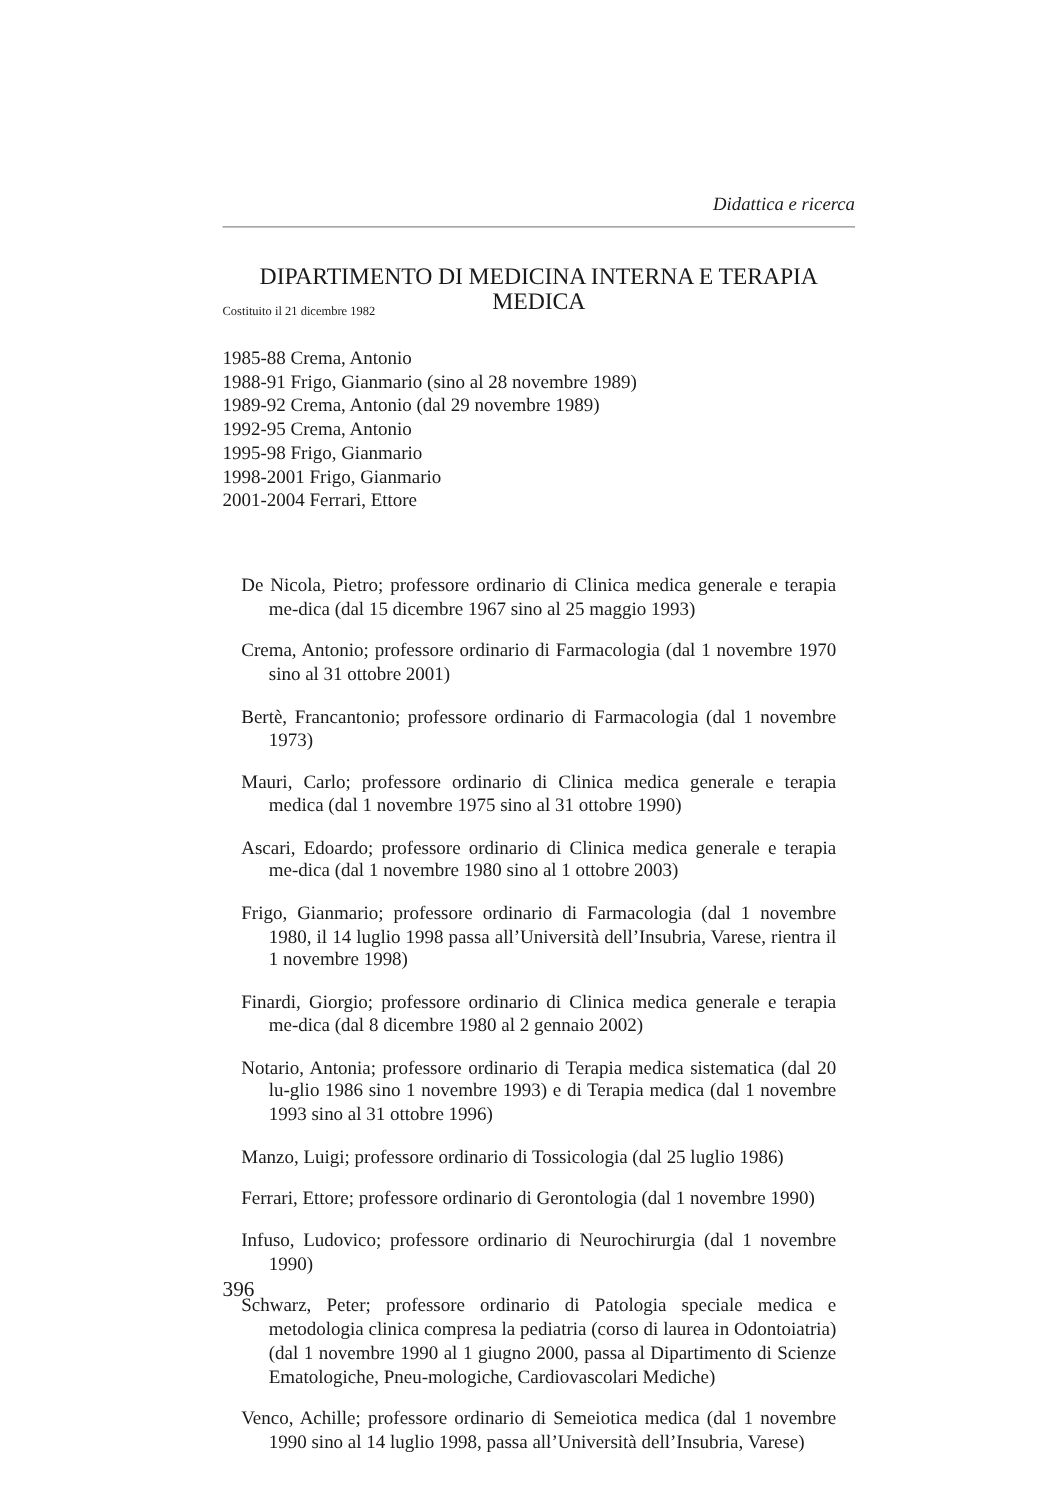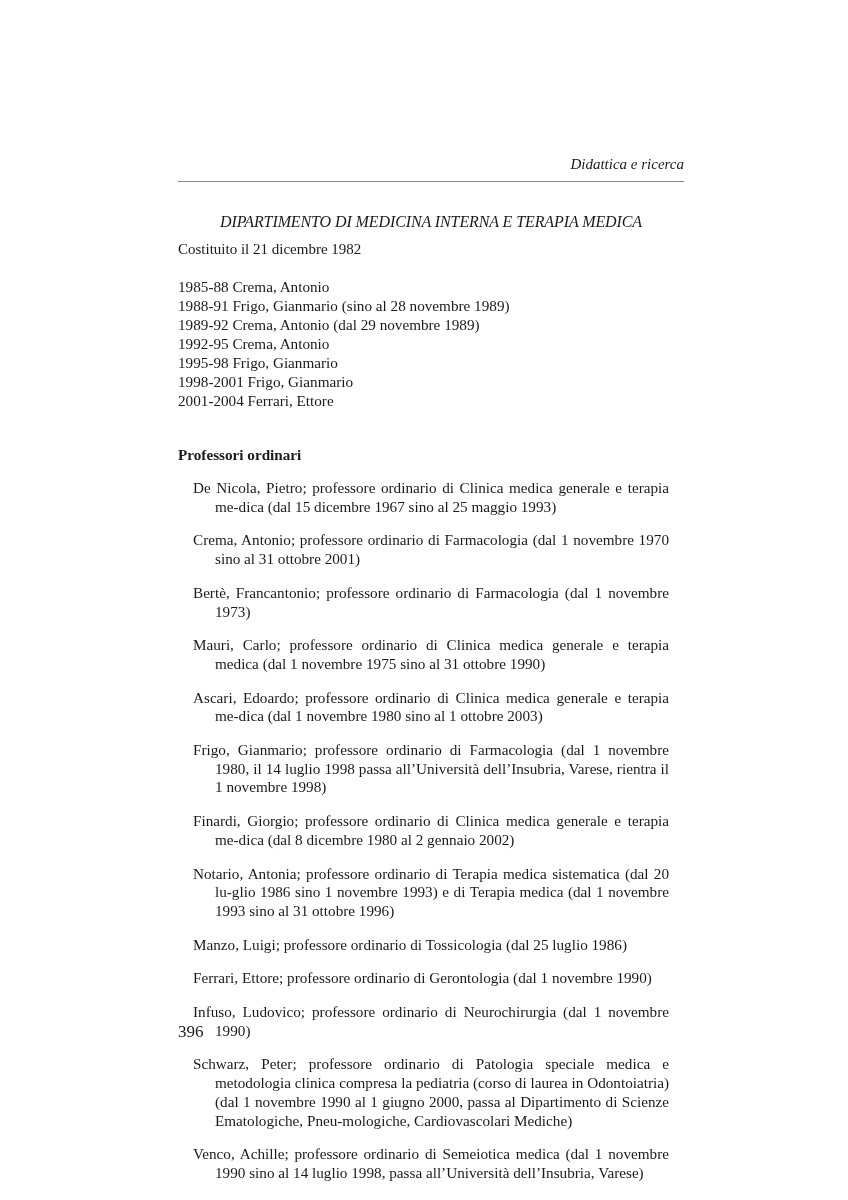--- a/index.html
+++ b/index.html
@@ -38,30 +38,29 @@
       width: 506px;
       height: 0;
       border-top: 1px solid #8a8a8a;
     }
     .dept-title {
       position: absolute;
       top: 212px;
       left: 0;
       width: 506px;
       text-align: center;
-      font-style: italic;
-      font-size: 16px;
+      font-size: 19px;
       line-height: 20px;
       letter-spacing: -0.1px;
     }
     .founded {
       position: absolute;
       top: 240px;
       left: 0;
-      font-size: 15px;
+      font-size: 10px;
       line-height: 19px;
     }
     .section {
       position: absolute;
       left: 0;
       width: 506px;
     }
     .section-heading {
       font-weight: bold;
       font-size: 15.2px;
@@ -108,21 +107,20 @@
     <p class="line">1985-88 Crema, Antonio</p>
     <p class="line">1988-91 Frigo, Gianmario (sino al 28 novembre 1989)</p>
     <p class="line">1989-92 Crema, Antonio (dal 29 novembre 1989)</p>
     <p class="line">1992-95 Crema, Antonio</p>
     <p class="line">1995-98 Frigo, Gianmario</p>
     <p class="line">1998-2001 Frigo, Gianmario</p>
     <p class="line">2001-2004 Ferrari, Ettore</p>
   </div>
 
   <div class="section" style="top:445px;">
-    <p class="section-heading">Professori ordinari</p>
     <p class="entry">De Nicola, Pietro; professore ordinario di Clinica medica generale e terapia me­-dica (dal 15 dicembre 1967 sino al 25 maggio 1993)</p>
     <p class="entry">Crema, Antonio; professore ordinario di Farmacologia (dal 1 novembre 1970 sino al 31 ottobre 2001)</p>
     <p class="entry">Bertè, Francantonio; professore ordinario di Farmacologia (dal 1 novembre 1973)</p>
     <p class="entry">Mauri, Carlo; professore ordinario di Clinica medica generale e terapia medica (dal 1 novembre 1975 sino al 31 ottobre 1990)</p>
     <p class="entry">Ascari, Edoardo; professore ordinario di Clinica medica generale e terapia me-dica (dal 1 novembre 1980 sino al 1 ottobre 2003)</p>
     <p class="entry">Frigo, Gianmario; professore ordinario di Farmacologia (dal 1 novembre 1980, il 14 luglio 1998 passa all’Università dell’Insubria, Varese, rientra il 1 novembre 1998)</p>
     <p class="entry">Finardi, Giorgio; professore ordinario di Clinica medica generale e terapia me-dica (dal 8 dicembre 1980 al 2 gennaio 2002)</p>
     <p class="entry">Notario, Antonia; professore ordinario di Terapia medica sistematica (dal 20 lu-glio 1986 sino 1 novembre 1993) e di Terapia medica (dal 1 novembre 1993 sino al 31 ottobre 1996)</p>
     <p class="entry">Manzo, Luigi; professore ordinario di Tossicologia (dal 25 luglio 1986)</p>
     <p class="entry">Ferrari, Ettore; professore ordinario di Gerontologia (dal 1 novembre 1990)</p>

